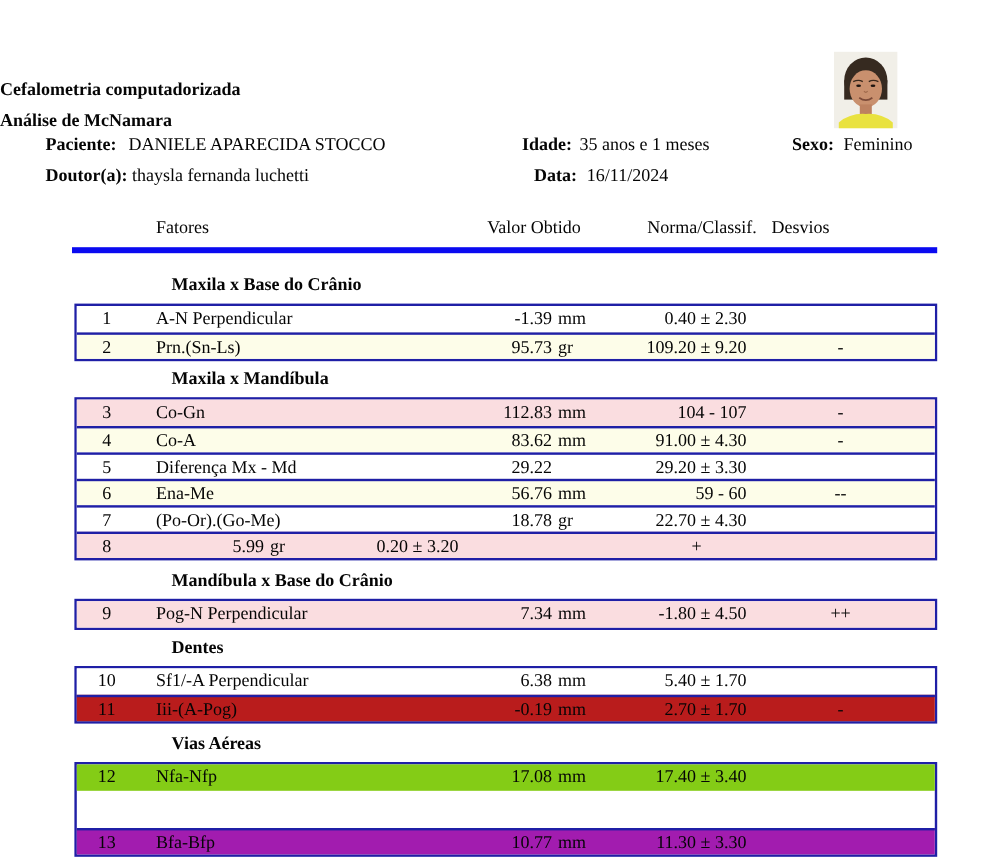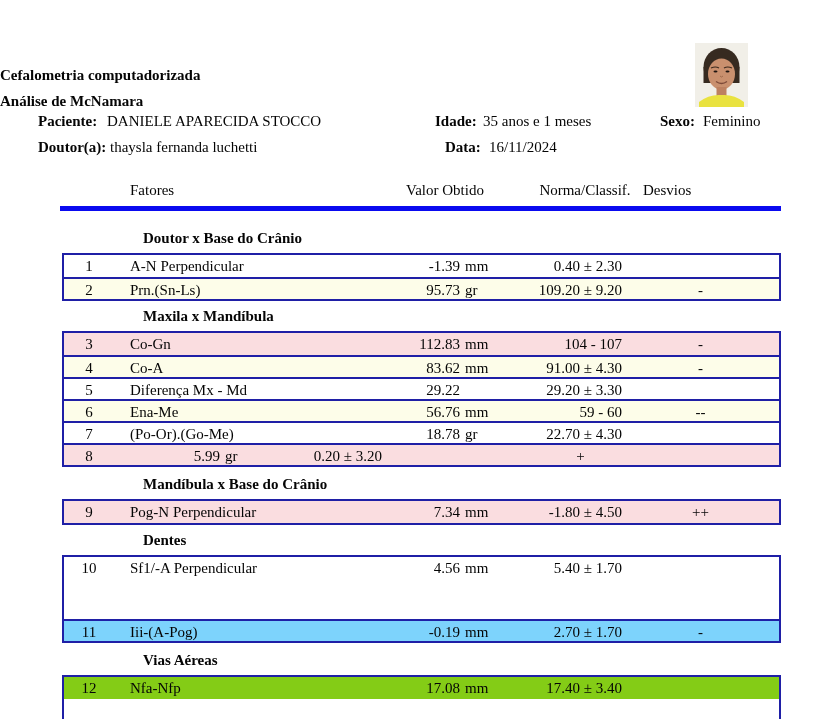--- a/index.html
+++ b/index.html
@@ -85,21 +85,21 @@
 
 <span class="colhead ch-fatores">Fatores</span>
 <span class="colhead ch-valor">Valor Obtido</span>
 <span class="colhead ch-norma">Norma/Classif.</span>
 <span class="colhead ch-desvios">Desvios</span>
 
 <div class="blue-line" style="background: rgb(10, 10, 240);"></div>
 
 <div class="sections">
   <div class="section">
-    <div class="section-title">Doutor x Base do Crânio</div>
+    <div class="section-title">Maxila x Base do Crânio</div>
     <div class="box" style="border-color: rgb(31, 31, 166);">
   <div class="row" style="background: rgb(255, 255, 255); border-color: rgb(31, 31, 166);">
     <span class="c-num">1</span>
     <span class="c-factor">A-N Perpendicular</span>
     <span class="c-val">-1.39</span>
     <span class="c-unit">mm</span>
     <span class="c-norm">0.40 ± 2.30</span>
     <span class="c-dev"></span>
   </div>
 
@@ -185,27 +185,27 @@
   </div>
 </div>
   </div>
 
   <div class="section">
     <div class="section-title">Dentes</div>
     <div class="box" style="border-color: rgb(31, 31, 166);">
   <div class="row" style="background: rgb(255, 255, 255); border-color: rgb(31, 31, 166);">
     <span class="c-num">10</span>
     <span class="c-factor">Sf1/-A Perpendicular</span>
-    <span class="c-val">4.56</span>
+    <span class="c-val">6.38</span>
     <span class="c-unit">mm</span>
     <span class="c-norm">5.40 ± 1.70</span>
     <span class="c-dev"></span>
   </div>
 
-  <div class="row" style="background: #7dd3fc; border-color: rgb(31, 31, 166); margin-top: 40px;">
+  <div class="row" style="background: #b91c1c; border-color: rgb(31, 31, 166);">
     <span class="c-num">11</span>
     <span class="c-factor">Iii-(A-Pog)</span>
     <span class="c-val">-0.19</span>
     <span class="c-unit">mm</span>
     <span class="c-norm">2.70 ± 1.70</span>
     <span class="c-dev">-</span>
   </div>
 </div>
   </div>
 
@@ -219,17 +219,18 @@
     <span class="c-unit">mm</span>
     <span class="c-norm">17.40 ± 3.40</span>
     <span class="c-dev"></span>
   </div>
 
   <div class="row" style="background: #a21caf; border-color: rgb(31, 31, 166); margin-top: 31px;">
     <span class="c-num">13</span>
     <span class="c-factor">Bfa-Bfp</span>
     <span class="c-val">10.77</span>
     <span class="c-unit">mm</span>
+    <span class="c-norm">11.30 ± 3.30</span>
     <span class="c-dev"></span>
   </div>
 </div>
   </div>
 </div>
 
 </body></html>

